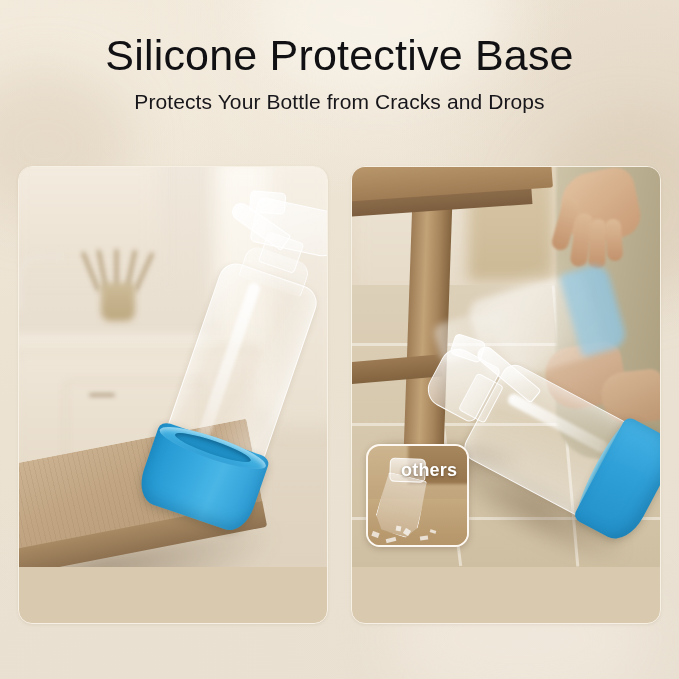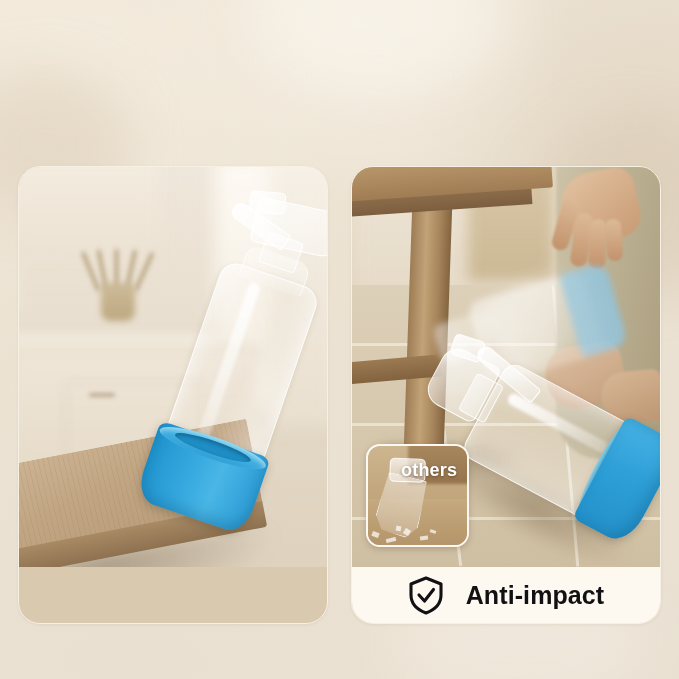--- a/index.html
+++ b/index.html
@@ -70,21 +70,21 @@
     width: 643px;
     height: 456px;
     display: flex;
     gap: 23px;
     z-index: 4;
   }
   .panel {
     position: relative;
     width: 318px;
     height: 456px;
-    border-radius: 22px;
+    border-radius: 14px;
     border: 1.3px solid #f7f0e4;
     background: #d9c9ae;
     overflow: hidden;
     box-shadow: 0 1px 3px rgba(120,100,70,.10);
   }
   .photo {
     position: absolute;
     left: 0; top: 0; right: 0;
     height: 400px;
     overflow: hidden;
@@ -523,20 +523,24 @@
 </head>
 <body>
 
 <div id="page">
 
   <div class="bg-blob blob-a"></div>
   <div class="bg-blob blob-b"></div>
   <div class="bg-blob blob-c"></div>
   <div class="bg-blob blob-d"></div>
 
+  <div class="header">
+    <div class="title">Silicone Protective Base</div>
+    <div class="subtitle">Protects Your Bottle from Cracks and Drops</div>
+  </div>
 
   <div class="panels">
 
     <div class="panel">
       <div class="photo">
         <div class="kitchen">
           <div class="k-window"></div>
           <div class="k-upper-cab"></div>
           <div class="k-right-wall"></div>
           <div class="k-counter"></div>
@@ -635,25 +639,16 @@
             <div class="shard s2"></div>
             <div class="shard s3"></div>
             <div class="shard s4"></div>
             <div class="shard s5"></div>
             <div class="shard s6"></div>
             <div class="inset-label">others</div>
           </div>
         </div>
       </div>
 
-      <div class="caption">
-        <span class="icon-wrap">
-          <svg width="36" height="40" viewBox="0 0 36 40" aria-hidden="true">
-            <path d="M18 3 L33 9 V20 C33 29 26 35 18 38 C10 35 3 29 3 20 V9 Z" fill="none" stroke="#111013" stroke-width="3.1" stroke-linejoin="round"></path>
-            <path d="M11 20 L16.5 26 L25.5 14.5" fill="none" stroke="#111013" stroke-width="3.1" stroke-linecap="round" stroke-linejoin="round"></path>
-          </svg>
-        </span>
-        <span class="caption-label">Anti-impact</span>
-      </div>
     </div>
 
   </div>
 </div>
 
 </body></html>

